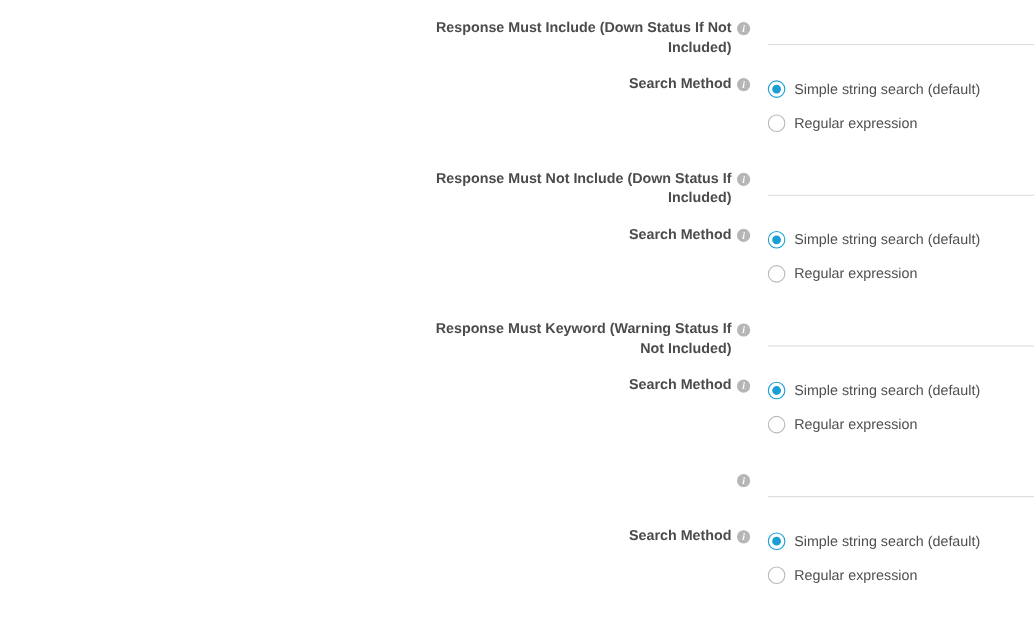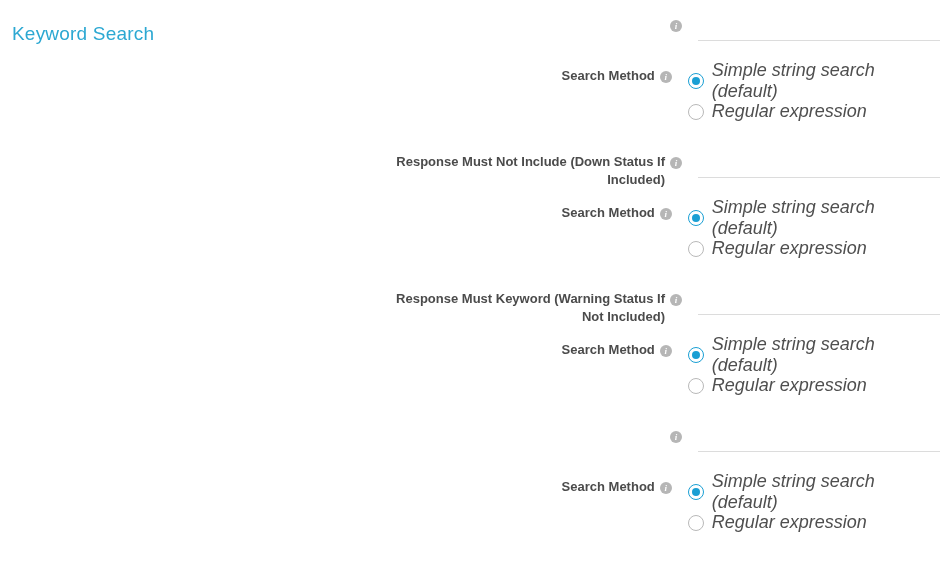--- a/index.html
+++ b/index.html
@@ -134,40 +134,39 @@
     position: absolute;
     left: 3px;
     top: 3px;
     width: 8px;
     height: 8px;
     border-radius: 50%;
     background: #1a9fd4;
   }
   .radio-label {
     margin-left: 8px;
-    font-size: 18px;
+    font-size: 13px;
     color: #4f4f4f;
-    font-style: italic;
   }
   .spacer-12 { height: 12px; }
   .spacer-16 { height: 16px; }
 </style>
 </head>
 <body>
 
 <div class="page">
 
-  <h1 class="page-title">Keyword Search</h1>
 
   <div class="form">
 
     <div class="kw-block">
       <div class="spacer-16"></div>
       <div class="field-row input-row">
         <div class="label-cell">
+          <span class="label-text">Response Must Include (Down Status If Not Included)</span>
           <span class="info-icon">i</span>
         </div>
         <div class="control-cell">
           <input class="text-input-line" type="text" placeholder="" style="">
         </div>
       </div>
       <div class="spacer-12"></div>
       <div class="field-row method-row">
         <div class="label-cell">
           <span class="label-text">Search Method</span>

